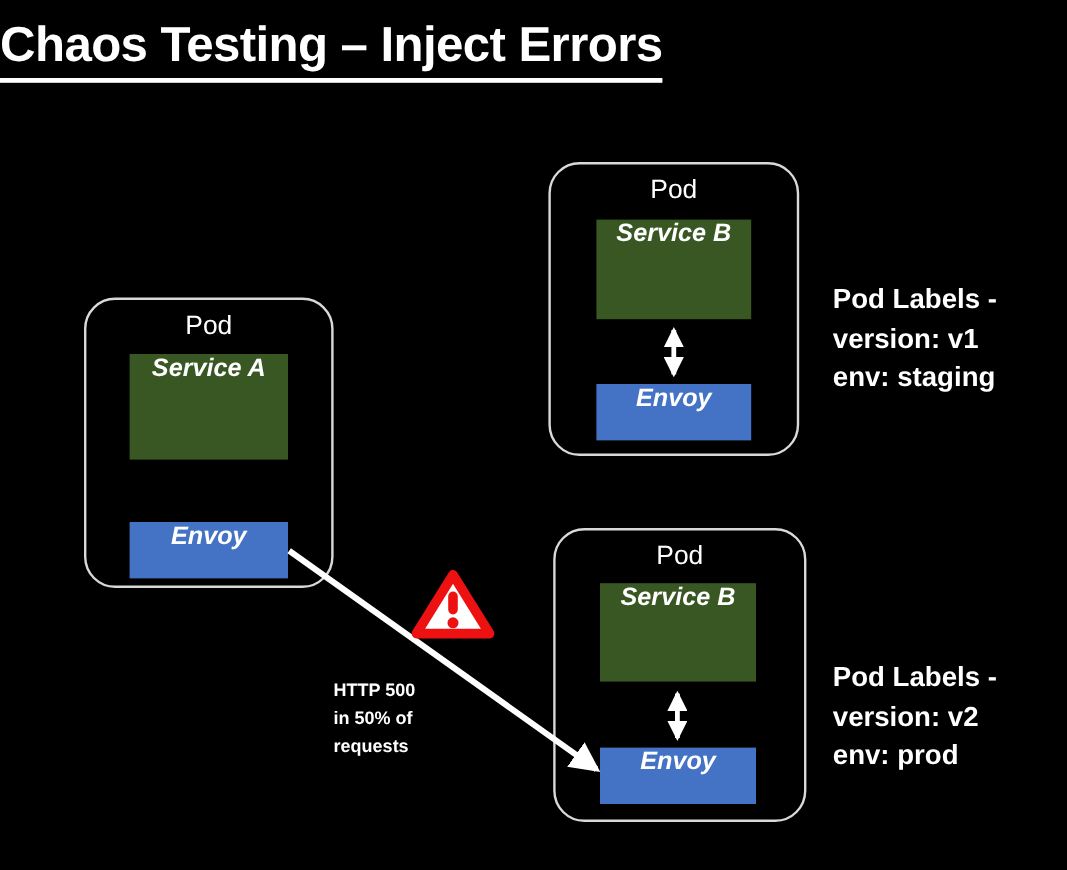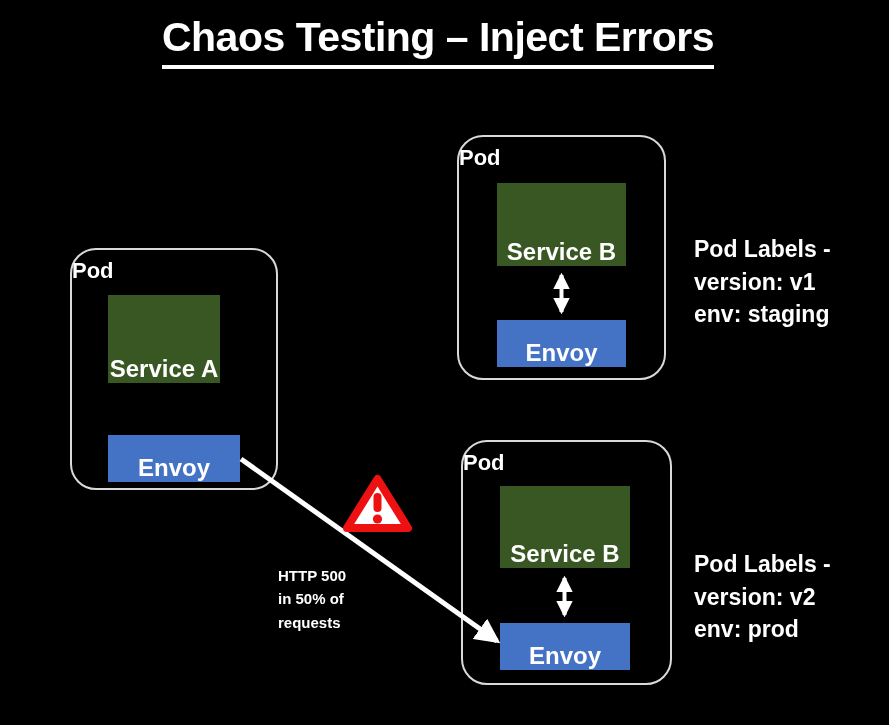--- a/index.html
+++ b/index.html
@@ -15,21 +15,21 @@
     font-family: "Liberation Sans", sans-serif;
     color: #ffffff;
   }
 
   
   #slide-title {
     position: absolute;
     left: 0;
     top: 14px;
     width: 714px;
-    text-align: right;
+    text-align: left;
     font-size: 41px;
     font-weight: bold;
     letter-spacing: -0.5px;
     color: #ffffff;
     white-space: nowrap;
   }
   #slide-title span.underline-text {
     border-bottom: 4px solid #ffffff;
     padding-bottom: 5px;
   }
@@ -39,43 +39,45 @@
     position: absolute;
     border: 2px solid #d9d9d9;
     border-radius: 26px;
     box-sizing: border-box;
     background: #000000;
   }
   .pod-label {
     position: absolute;
     left: 0;
     width: 100%;
+    text-align: center;
     font-size: 22px;
-    font-weight: bold;
+    font-weight: normal;
     color: #ffffff;
   }
 
   
   .box {
     position: absolute;
     box-sizing: border-box;
     display: flex;
-    align-items: flex-end;
+    align-items: flex-start;
     justify-content: center;
-    font-size: 24px;
+    font-size: 21px;
     font-weight: bold;
     color: #ffffff;
+    font-style: italic;
   }
   .box-service { background: #385723; }
   .box-envoy   { background: #4472c4; }
 
   
   #pod-left        { left: 70px;  top: 248px; width: 208px; height: 242px; }
   #pod-left .pod-label { top: 8px; }
-  #svc-a   { left: 108px; top: 295px; width: 112px; height: 88px; }
+  #svc-a   { left: 108px; top: 295px; width: 132px; height: 88px; }
   #envoy-a { left: 108px; top: 435px; width: 132px; height: 47px; }
 
   #pod-top-right   { left: 457px; top: 135px; width: 209px; height: 245px; }
   #pod-top-right .pod-label { top: 8px; }
   #svc-b1   { left: 497px; top: 183px; width: 129px; height: 83px; }
   #envoy-b1 { left: 497px; top: 320px; width: 129px; height: 47px; }
 
   #pod-bottom-right { left: 461px; top: 440px; width: 211px; height: 245px; }
   #pod-bottom-right .pod-label { top: 8px; }
   #svc-b2   { left: 500px; top: 486px; width: 130px; height: 82px; }

